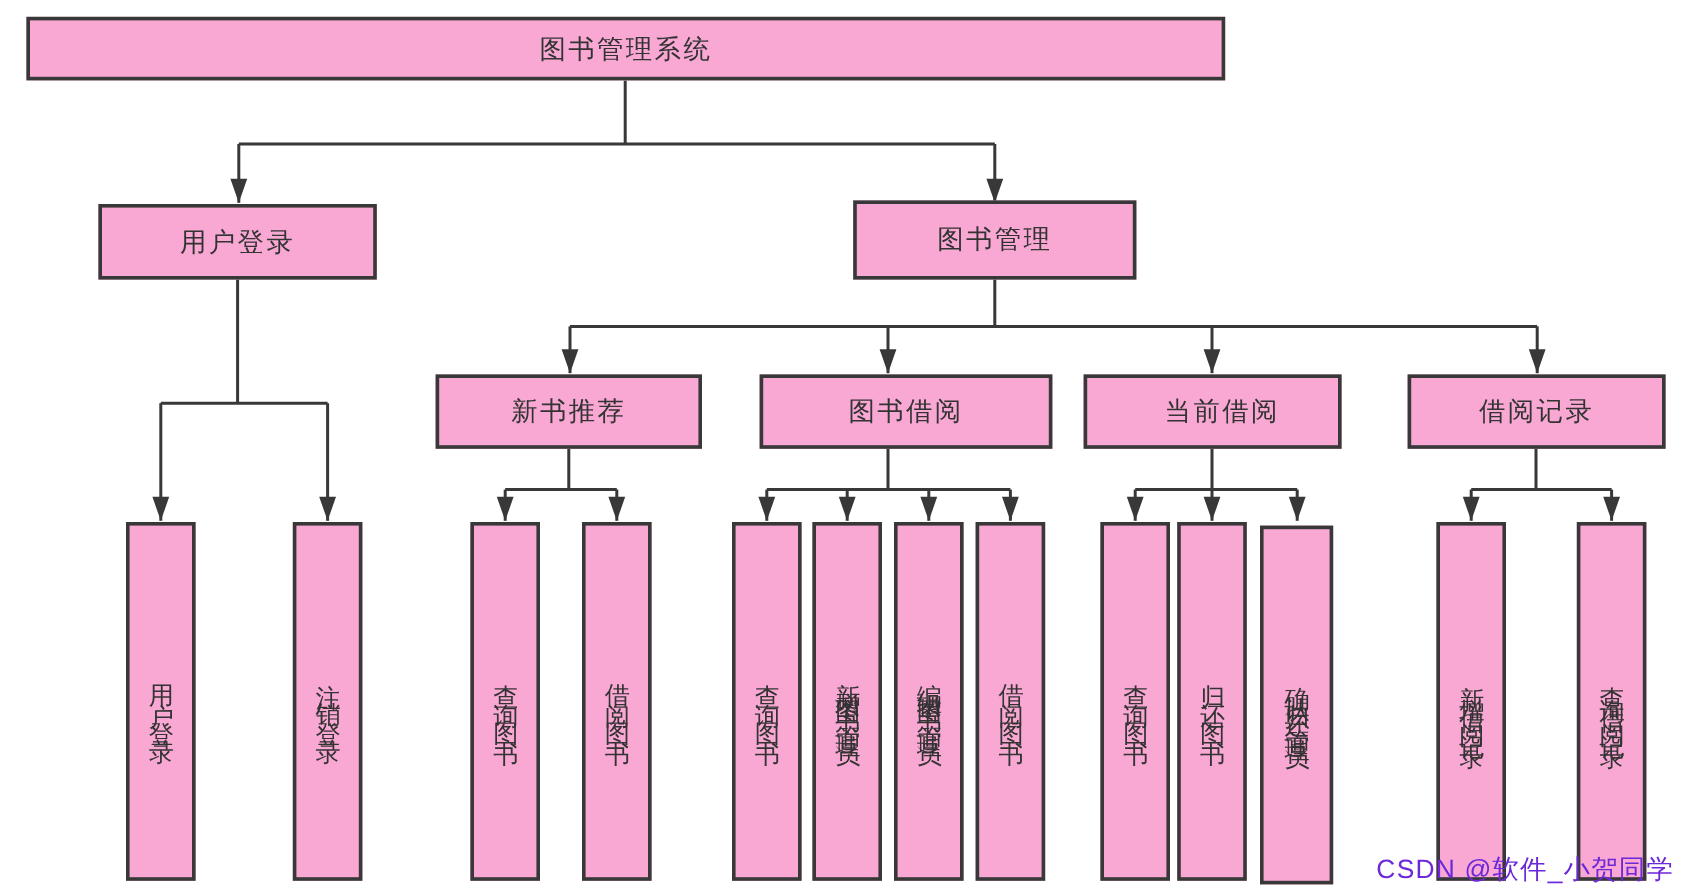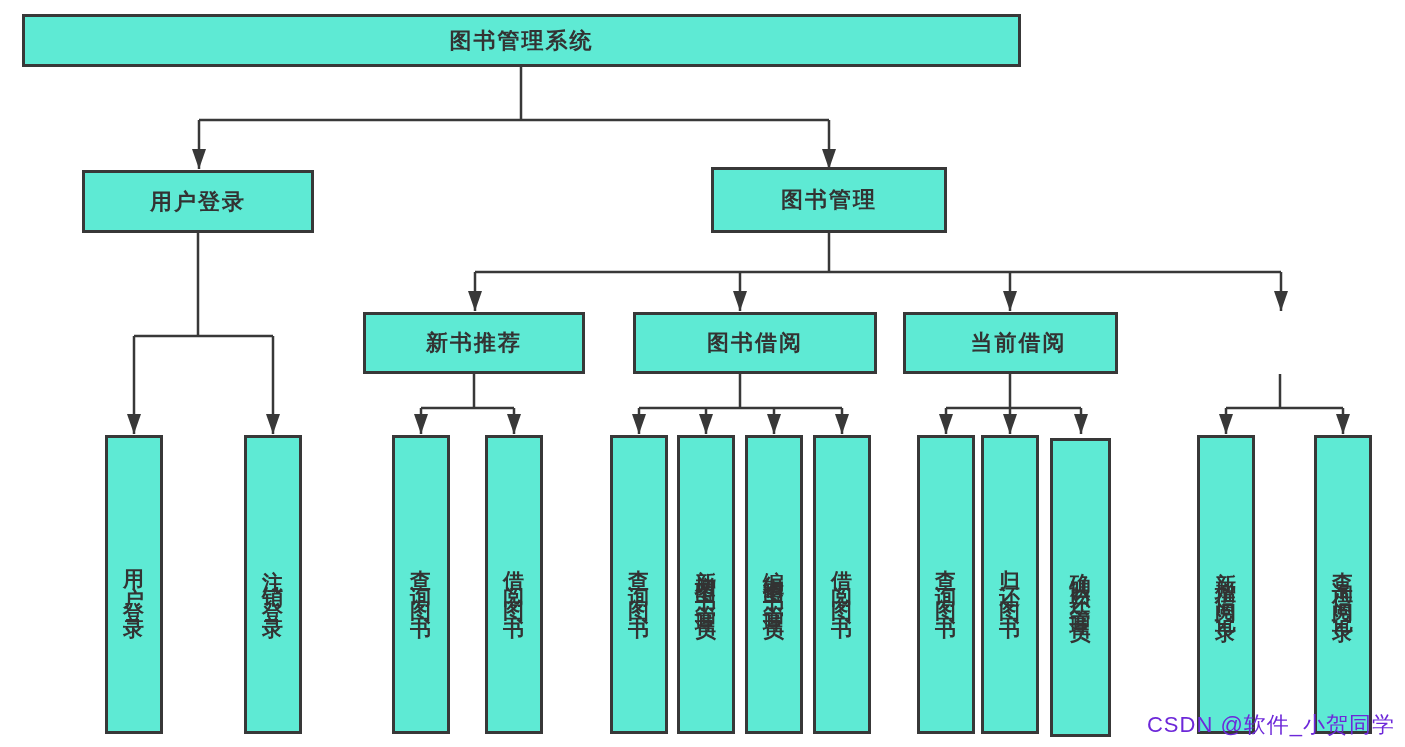--- a/index.html
+++ b/index.html
@@ -12,28 +12,27 @@
     font-family: "Liberation Sans", "DejaVu Sans", sans-serif;
     color: #333333;
   }
   .wires {
     position: absolute;
     left: 0; top: 0;
     width: 1405px; height: 747px;
   }
   .node {
     position: absolute;
-    background: #5eead4;
+    background: #f9a8d4;
     border: 3px solid #383838;
     box-sizing: border-box;
     display: flex;
     align-items: center;
     justify-content: center;
     z-index: 2;
-    font-weight: bold;
   }
   .node .label {
     font-size: 22px;
     letter-spacing: 2px;
     white-space: nowrap;
     color: #333333;
   }
   .leaf .label {
     writing-mode: vertical-rl;
     text-orientation: mixed;
@@ -116,20 +115,23 @@
 
   <div class="node" style="left:711px; top:167px; width:236px; height:66px;">
     <span class="label">图书管理</span>
   </div>
   <div class="node" style="left:633px; top:312px; width:244px; height:62px;">
     <span class="label">图书借阅</span>
   </div>
   <div class="node" style="left:903px; top:312px; width:215px; height:62px;padding-left:16px;">
     <span class="label">当前借阅</span>
   </div>
+  <div class="node" style="left:1173px; top:312px; width:215px; height:62px;">
+    <span class="label">借阅记录</span>
+  </div>
 
   <div class="node leaf" style="left:105px; top:435px; width:58px; height:299px;">
     <span class="label">用户登录</span>
   </div>
   <div class="node leaf" style="left:244px; top:435px; width:58px; height:299px;">
     <span class="label">注销登录</span>
   </div>
 
   <div class="node leaf" style="left:392px; top:435px; width:58px; height:299px;">
     <span class="label">查询图书</span>

